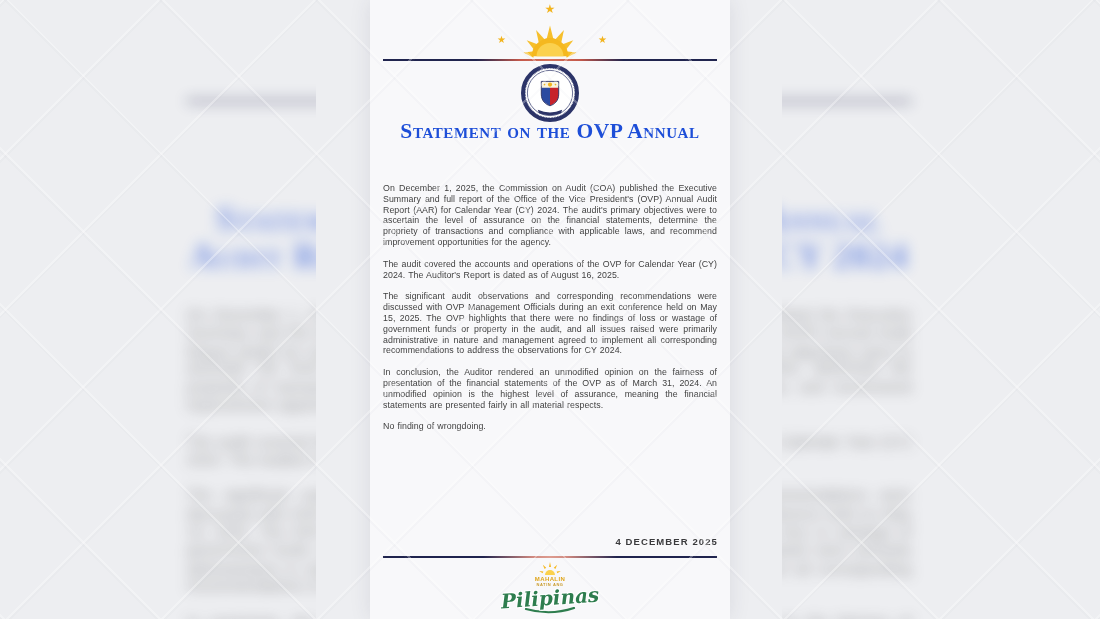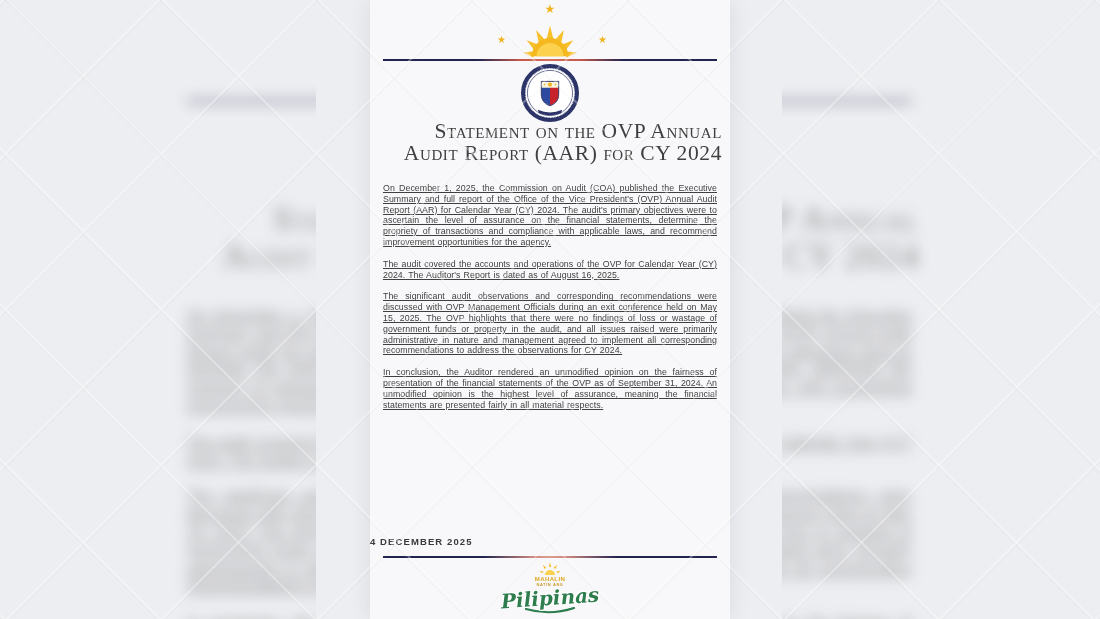--- a/index.html
+++ b/index.html
@@ -47,35 +47,35 @@
     background:linear-gradient(90deg,#20244e 0%,#20244e 28%,#c4594b 41%,#d4705a 50%,#c4594b 59%,#20244e 72%,#20244e 100%);
   }
   .divider-top { top:59px; }
   .divider-bottom { top:556px;
     background:linear-gradient(90deg,#20244e 0%,#20244e 30%,#d28a80 45%,#dd9c90 50%,#d28a80 55%,#20244e 70%,#20244e 100%);
   }
 
   .seal { position:absolute; top:64px; left:50%; transform:translateX(-50%); width:58px; height:58px; }
 
   .title {
-    position:absolute; top:120px; left:8px; right:8px; text-align:right;
-    font-family:"Liberation Serif", serif; font-variant:small-caps; font-weight:400;
-    font-size:21.5px; line-height:22px; letter-spacing:.6px; color:#404040;
+    position:absolute; top:120px; left:8px; right:8px; text-align:center;
+    font-family:"Liberation Serif", serif; font-variant:small-caps; font-weight:700;
+    font-size:21.5px; line-height:22px; letter-spacing:.6px; color:#1d4ed8;
   }
   .title span { display:block; }
 
   .bodytext {
     position:absolute; top:183px; left:13px; right:13px;
     font-size:8.8px; line-height:10.8px; color:#3f3f3f;
-    text-align:justify; letter-spacing:.05px; word-spacing:.6px;text-decoration:underline;
+    text-align:justify; letter-spacing:.05px; word-spacing:.6px;
   }
   .bodytext p { margin:0 0 11px 0; }
 
   .date {
-    position:absolute; top:536px; left:0; right:12px; text-align:left;
+    position:absolute; top:536px; left:0; right:12px; text-align:right;
     font-size:9.5px; font-weight:700; letter-spacing:1.1px; color:#3a3a3c;
   }
 
   
   .logo { position:absolute; top:562px; left:0; right:0; text-align:center; line-height:1; }
   .logo-sun { display:block; margin:0 auto; }
   .logo-mahalin { font-size:6px;  font-weight:700; color:#dfa51c; letter-spacing:.4px; margin-top:1px; }
   .logo-natin   { font-size:4px;  font-weight:700; color:#c89a2a; letter-spacing:.6px; margin-top:1px; }
   .logo-pilipinas {
     display:inline-block; margin-top:1px; transform:rotate(-4deg);
@@ -172,28 +172,28 @@
         <circle cx="50" cy="35.5" r="3.6" fill="#f2b41e"></circle>
         <circle cx="40.5" cy="35.5" r="1.4" fill="#f2b41e"></circle>
         <circle cx="59.5" cy="35.5" r="1.4" fill="#f2b41e"></circle>
         <path d="M35,30 h30 v22 c0,12 -8,18 -15,20 c-7,-2 -15,-8 -15,-20 Z" fill="none" stroke="#2c3468" stroke-width="1.6"></path>
         <path d="M29,79 q21,9 42,0 l-2,6 q-19,7 -38,0 Z" fill="#2c3468"></path>
       </svg>
     </div>
 
     <div class="title">
       <span>Statement on the OVP Annual</span>
-      <span>Audit Report (AAR) for CY 2024</span>
     </div>
 
     <div class="bodytext">
       <p>On December 1, 2025, the Commission on Audit (COA) published the Executive Summary and full report of the Office of the Vice President's (OVP) Annual Audit Report (AAR) for Calendar Year (CY) 2024. The audit's primary objectives were to ascertain the level of assurance on the financial statements, determine the propriety of transactions and compliance with applicable laws, and recommend improvement opportunities for the agency.</p>
       <p>The audit covered the accounts and operations of the OVP for Calendar Year (CY) 2024. The Auditor's Report is dated as of August 16, 2025.</p>
       <p>The significant audit observations and corresponding recommendations were discussed with OVP Management Officials during an exit conference held on May 15, 2025. The OVP highlights that there were no findings of loss or wastage of government funds or property in the audit, and all issues raised were primarily administrative in nature and management agreed to implement all corresponding recommendations to address the observations for CY 2024.</p>
-      <p>In conclusion, the Auditor rendered an unmodified opinion on the fairness of presentation of the financial statements of the OVP as of September 31, 2024. An unmodified opinion is the highest level of assurance, meaning the financial statements are presented fairly in all material respects.</p>
+      <p>In conclusion, the Auditor rendered an unmodified opinion on the fairness of presentation of the financial statements of the OVP as of March 31, 2024. An unmodified opinion is the highest level of assurance, meaning the financial statements are presented fairly in all material respects.</p>
+      <p>No finding of wrongdoing.</p>
     </div>
 
     <div class="date">4 DECEMBER 2025</div>
 
     <div class="divider divider-bottom"></div>
 
     <div class="logo">
       <svg class="logo-sun" width="22" height="13" viewBox="0 0 44 26">
         <g fill="#f5b81f">
           <polygon points="22,0 24,10 20,10"></polygon>

